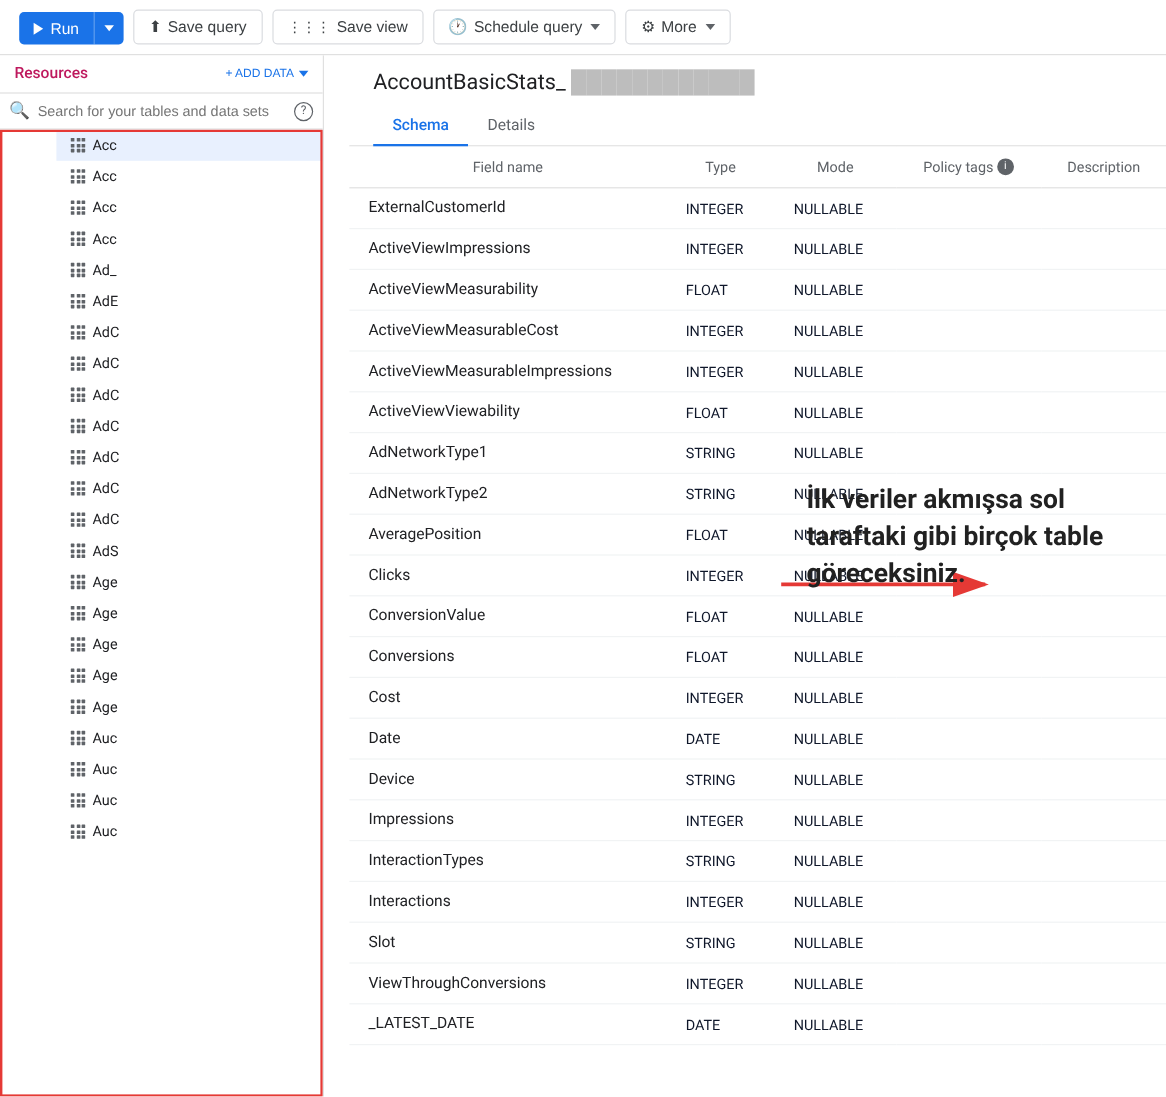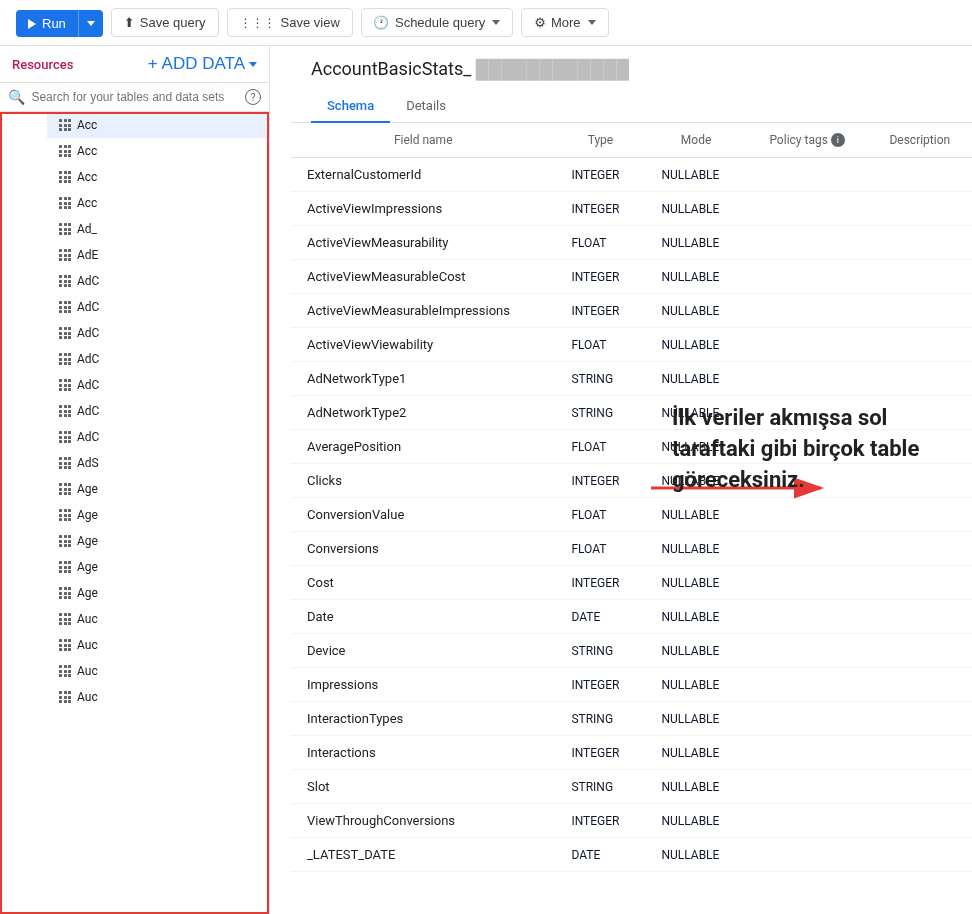--- a/index.html
+++ b/index.html
@@ -78,21 +78,21 @@
     .sidebar-title {
       font-size: 13px;
       font-weight: 500;
       color: #be185d;
     }
     .add-data-btn {
       display: flex;
       align-items: center;
       gap: 4px;
       color: #1a73e8;
-      font-size: 17px;
+      font-size: 10px;
       font-weight: 500;
       cursor: pointer;
       border: none;
       background: none;
     }
     .search-bar {
       display: flex;
       align-items: center;
       padding: 6px 8px;
       border-bottom: 1px solid #e0e0e0;

